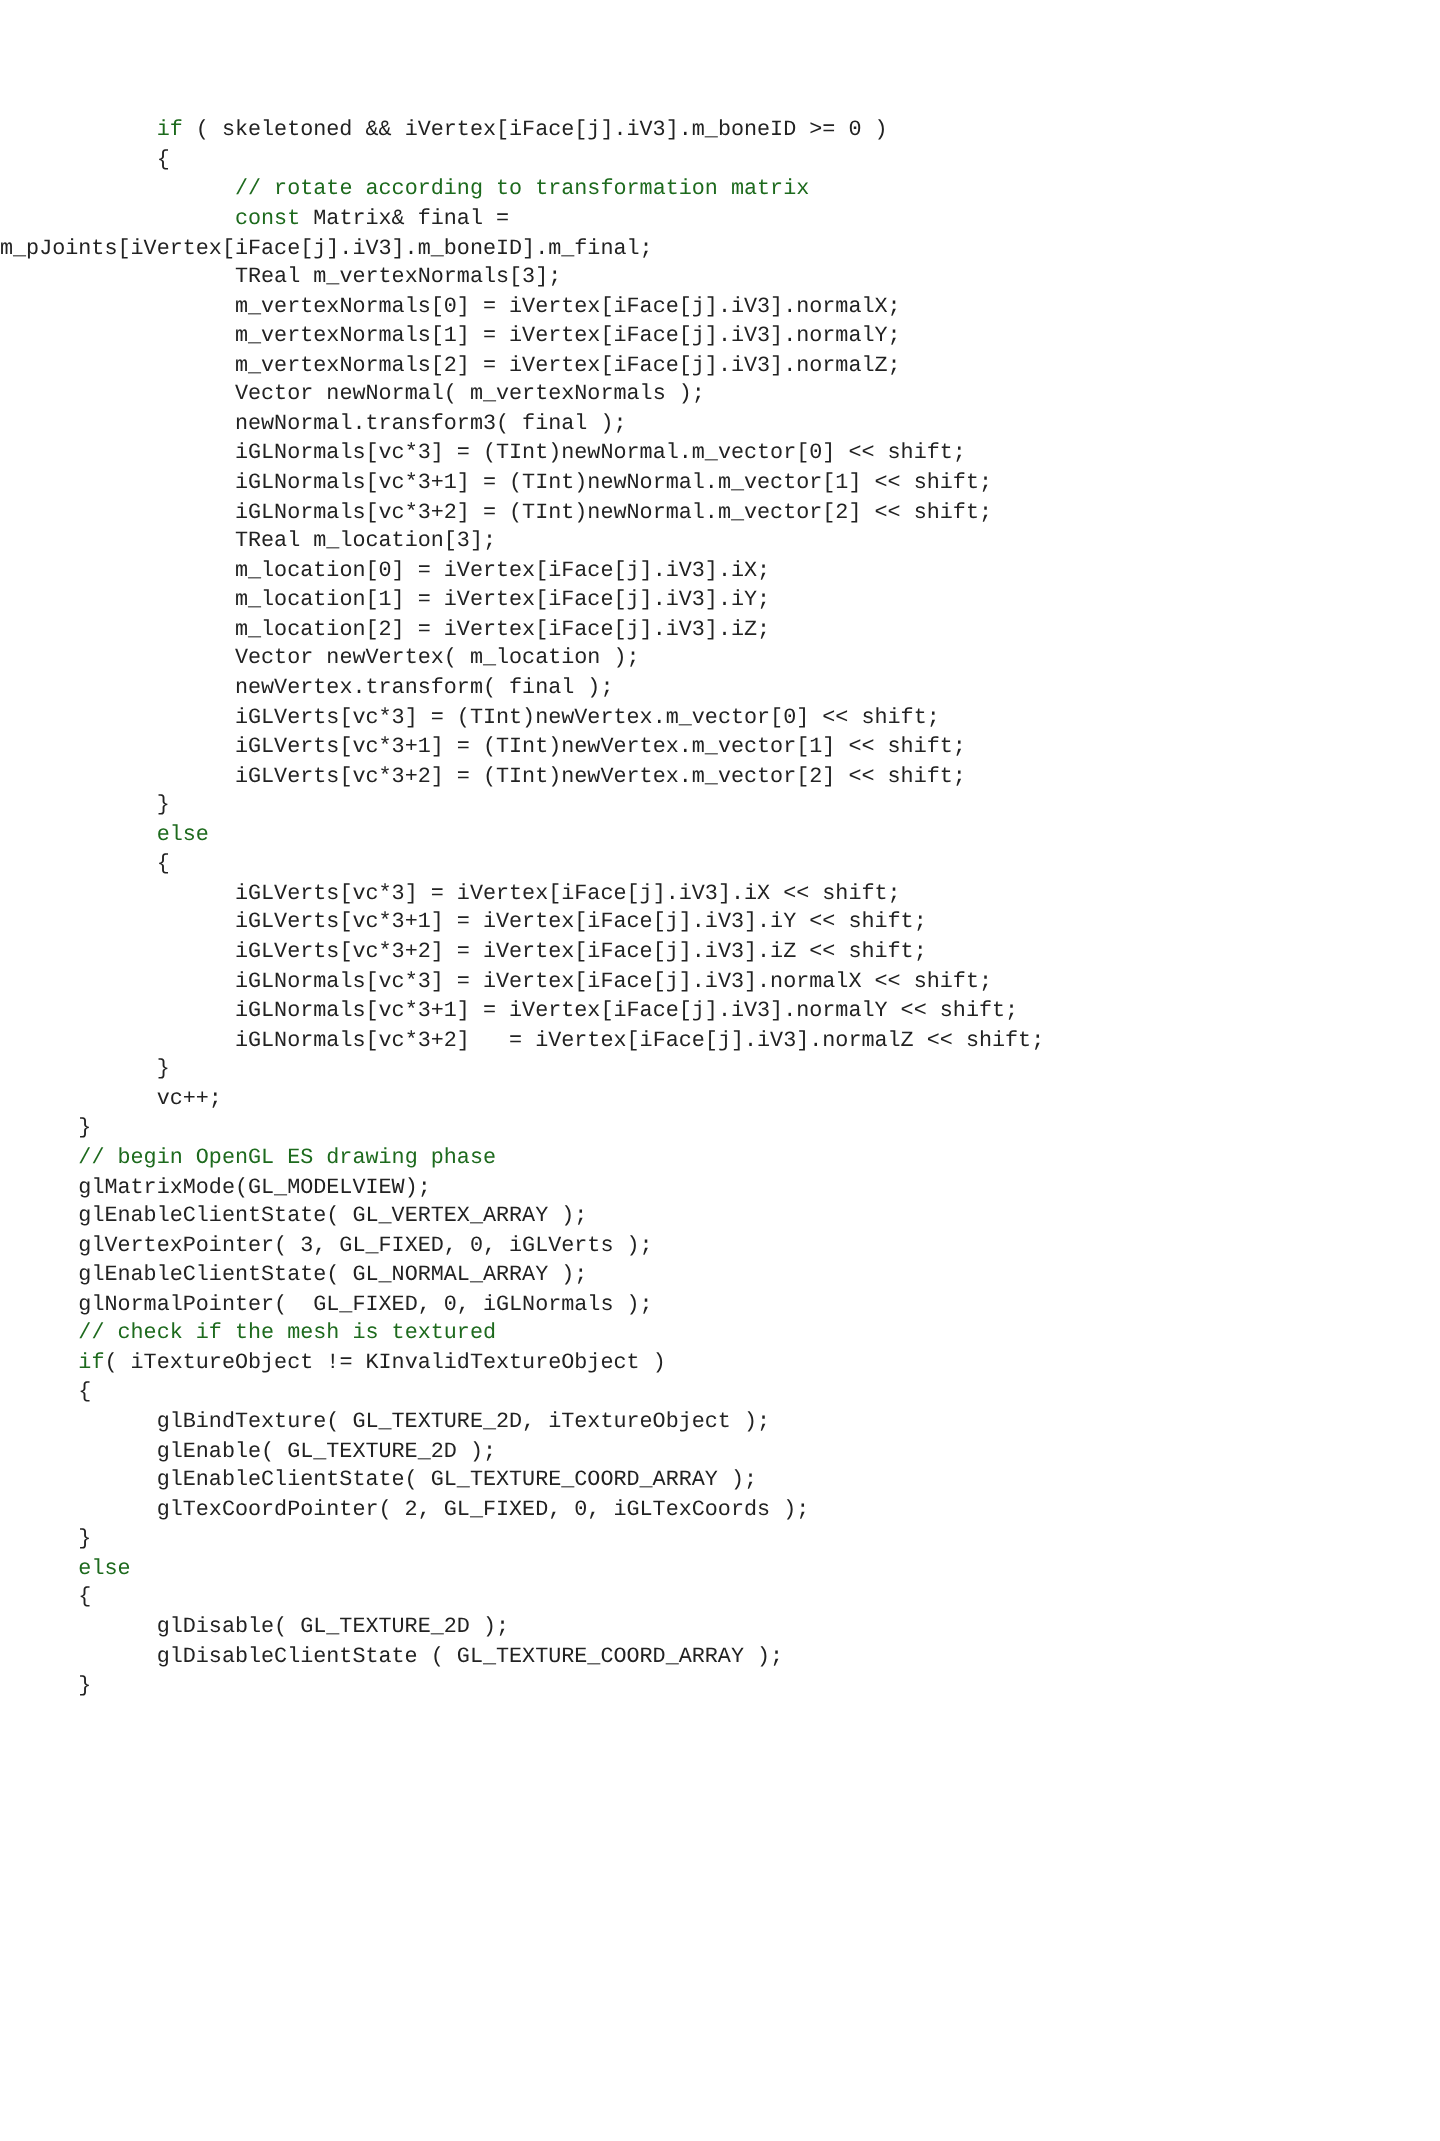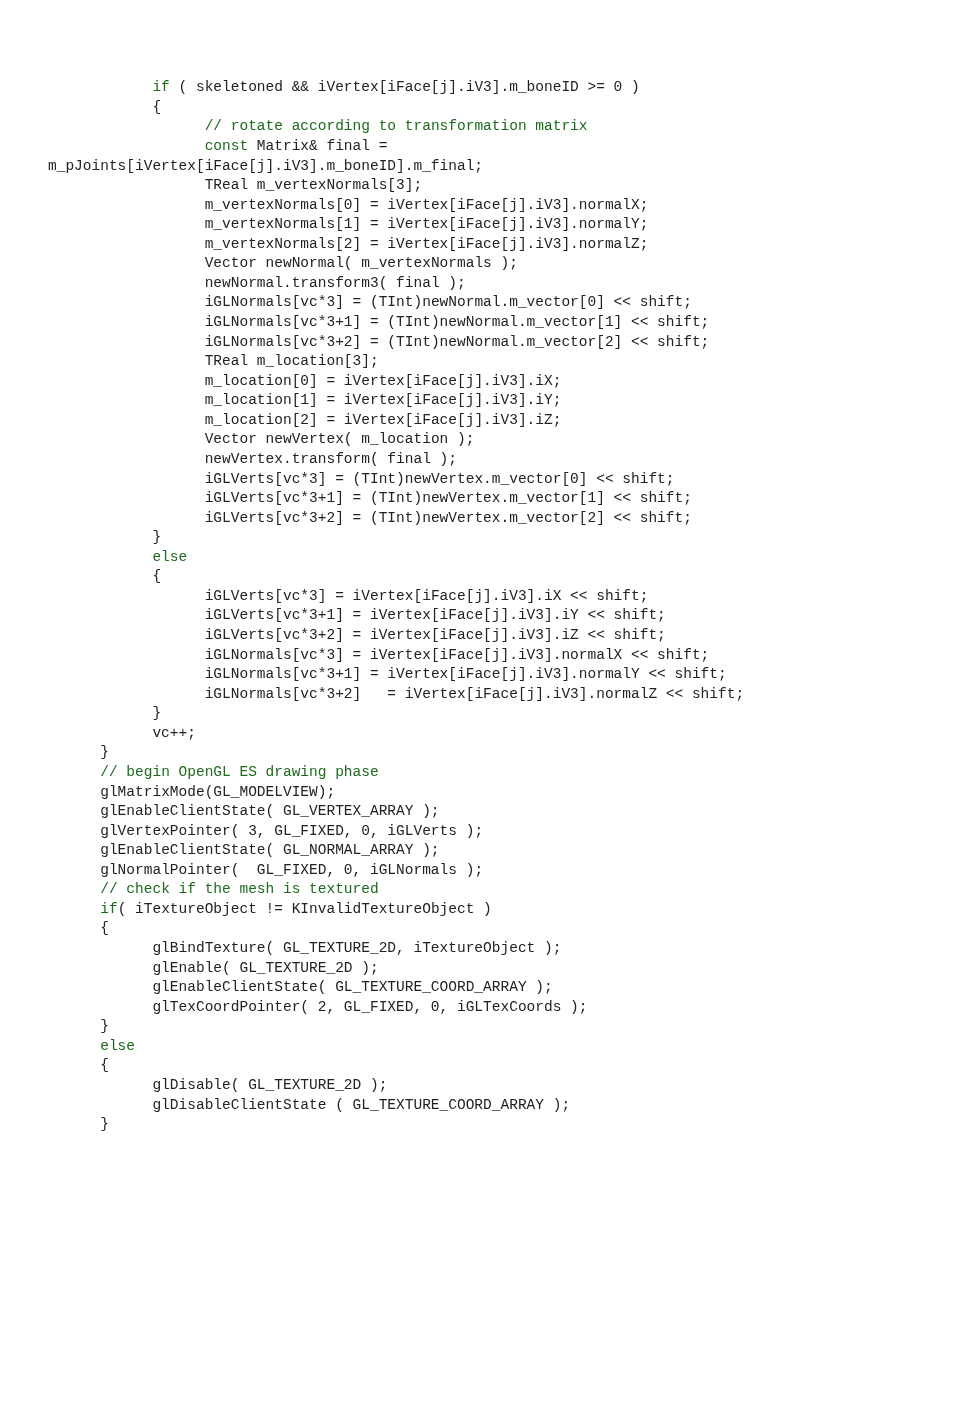--- a/index.html
+++ b/index.html
@@ -8,21 +8,20 @@
     background: #ffffff;
     font-family: "Courier New", Courier, monospace;
     font-size: 14.5px;
     line-height: 1.35;
     color: #222222;
     white-space: pre;
   }
   .code-block {
     white-space: pre;
     padding: 0;
-    margin-left: 48px;
   }
   .kw { color: #1d6a1d; }
   .cm { color: #1d6a1d; }
   .c-line { display: block; }
 </style>
 </head>
 <body>
 
 
 

